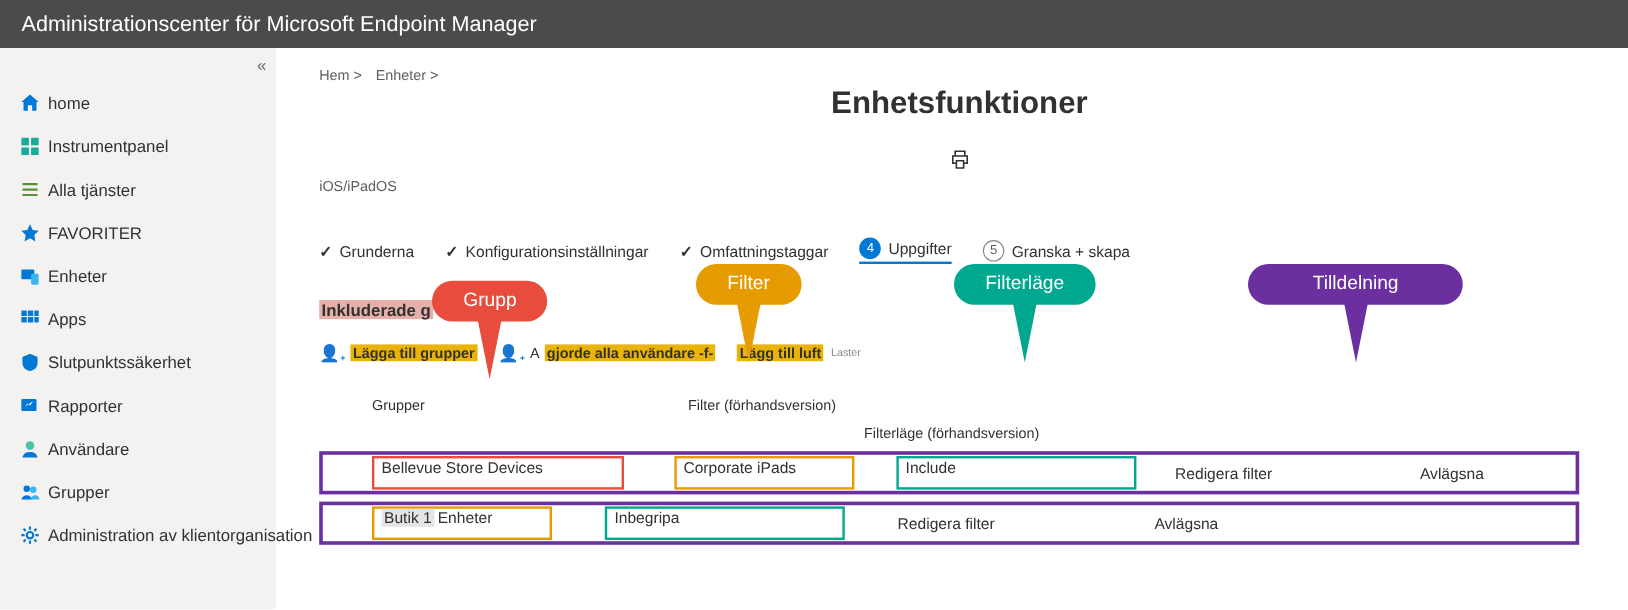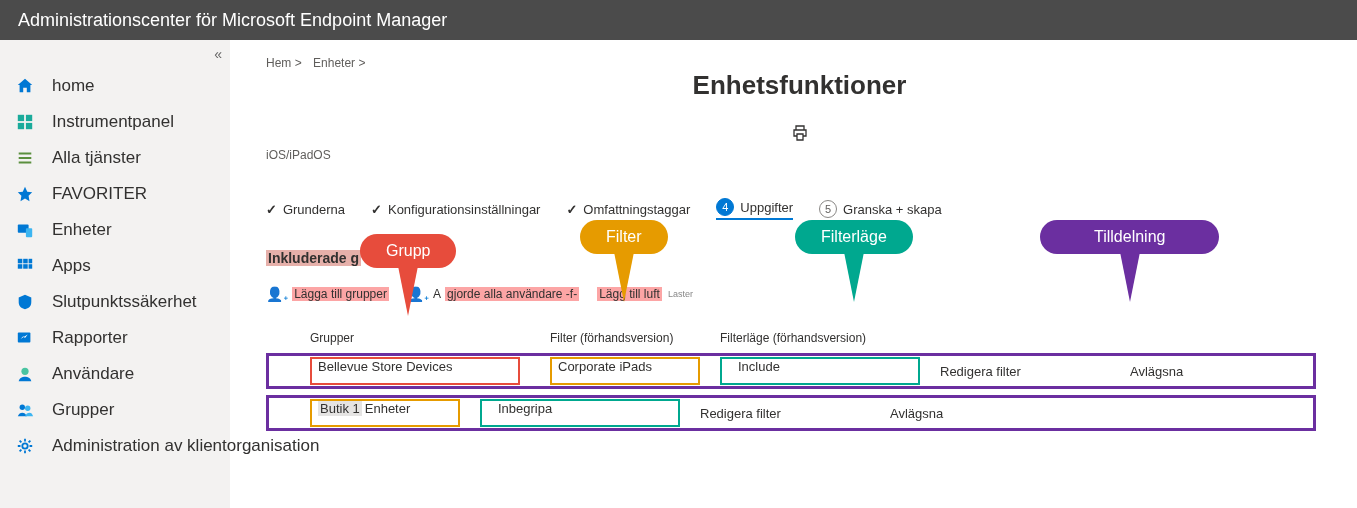--- a/index.html
+++ b/index.html
@@ -4,21 +4,21 @@
 <style>
 * { margin: 0; padding: 0; box-sizing: border-box; font-family: "Segoe UI", Arial, sans-serif; }
 body { background: #fff; width: 1357px; height: 508px; overflow: hidden; font-size: 13px; color: #323130; }
 
 .topbar { background: #4b4b4b; color: #fff; height: 40px; display: flex; align-items: center; padding: 0 18px; font-size: 18px; }
 
 .below { display: flex; height: calc(100% - 40px); }
 
 .sidebar { width: 230px; background: #f3f2f1; position: relative; padding-top: 28px; }
 .collapse-arrows { position: absolute; top: 6px; right: 8px; color: #666; font-size: 14px; cursor: pointer; }
-.side-item { display: flex; align-items: center; height: 36px; padding-left: 16px; gap: 18px; cursor: pointer; font-size: 17px; color: #323130; white-space: nowrap; }
+.side-item { display: flex; align-items: center; height: 36px; padding-left: 16px; gap: 6px; cursor: pointer; font-size: 14px; color: #323130; white-space: nowrap; }
 .ic { width: 18px; height: 18px; display: inline-flex; align-items: center; justify-content: center; flex-shrink: 0; }
 
 .main { flex: 1; padding: 16px 24px 0 36px; position: relative; overflow: hidden; }
 .crumbs { font-size: 12px; color: #605e5c; margin-bottom: 0; }
 .crumbs span { margin-right: 8px; }
 .title-row { display: flex; align-items: center; gap: 22px; margin-bottom: 0; flex-direction: column; }
 .page-title { font-size: 26px; font-weight: 600; }
 .print-ic { color: #323130; cursor: pointer; }
 .subtitle { font-size: 12px; color: #605e5c; margin-top: 2px; margin-bottom: 36px; }
 
@@ -28,42 +28,42 @@
 .step .num { width: 18px; height: 18px; border-radius: 50%; border: 1px solid #8a8886; display: flex; align-items: center; justify-content: center; font-size: 11px; color: #605e5c; }
 .step .num.active { border-color: #0078d4; background: #0078d4; color: #fff; }
 .step.current { border-bottom: 2px solid #0078d4; padding-bottom: 2px; }
 
 .section-head { font-size: 14px; font-weight: 600; margin-bottom: 18px; }
 .section-head.hl { background: #e6b0aa; display: inline-block; padding: 0 2px; }
 
 .addbuttons { display: flex; gap: 18px; margin-bottom: 28px; font-size: 12px; color: #323130; }
 .addbtn { display: flex; align-items: center; gap: 4px; cursor: pointer; }
 .addbtn .picon { color: #0078d4; font-size: 14px; }
-.addbtn .ghost { background: #fca5a5; padding: 0 2px; }
+.addbtn .ghost { background: #eab308; padding: 0 2px; font-weight: bold; }
 .small-grey { font-size: 9px; color: #888; margin-left: 2px; }
 
 .gridwrap { position: relative; width: 1050px; }
 .colheaders { display: flex; font-size: 12px; color: #323130; padding: 0 0 8px 44px; }
 .ch-group { width: 240px; }
-.ch-filter { width: 170px; }
-.ch-mode { width: 220px; }
+.ch-filter { width: 170px; text-align: center; }
+.ch-mode { width: 220px; margin-top: 23px; }
 .ch-edit { width: 190px; }
 .ch-remove { width: 140px; }
 
-.trow { display: flex; align-items: center; height: 36px; padding-left: 44px; font-size: 13px; position: relative; }
+.trow { display: flex; align-items: center; height: 36px; padding-left: 44px; font-size: 13px; position: relative; gap: 24px; }
 .trow > div { display: flex; align-items: center; height: 100%; }
 .c-group { width: 240px; }
 .c-filter { width: 170px; }
 .c-mode { width: 220px; }
 .c-edit { width: 190px; }
 .c-remove { width: 140px; }
 
 .box-red   { border: 2px solid #e74c3c; padding: 0 6px; height: 28px; min-width: 210px; }
 .box-orange{ border: 2px solid #e69b00; padding: 0 6px; height: 28px; min-width: 150px; }
-.box-teal  { border: 2px solid #00a88f; padding: 0 16px; height: 28px; min-width: 200px; }
+.box-teal  { border: 2px solid #00a88f; padding: 0 6px; height: 28px; min-width: 200px; }
 .row-outline { position: absolute; left: 0; width: 1050px; height: 36px; border: 3px solid #6b2fa0; pointer-events: none; }
 .grey-span { background: #e5e4e3; padding: 0 2px; margin-right: 3px; }
 
 .excluded { margin-top: 22px; padding-left: 44px; font-size: 13px; }
 
 
 .callout { position: absolute; z-index: 5; pointer-events: none; }
 .callout .bubble { color: #fff; font-size: 16px; padding: 8px 26px; border-radius: 999px; white-space: nowrap; position: relative; }
 .callout .tail { width: 0; height: 0; border-left: 10px solid transparent; border-right: 10px solid transparent; position: absolute; left: 50%; transform: translateX(-50%); }
 .co-red .bubble { background: #e74c3c; margin-top: 14px; } .co-red .tail { border-top: 50px solid #e74c3c; top: 32px; }

